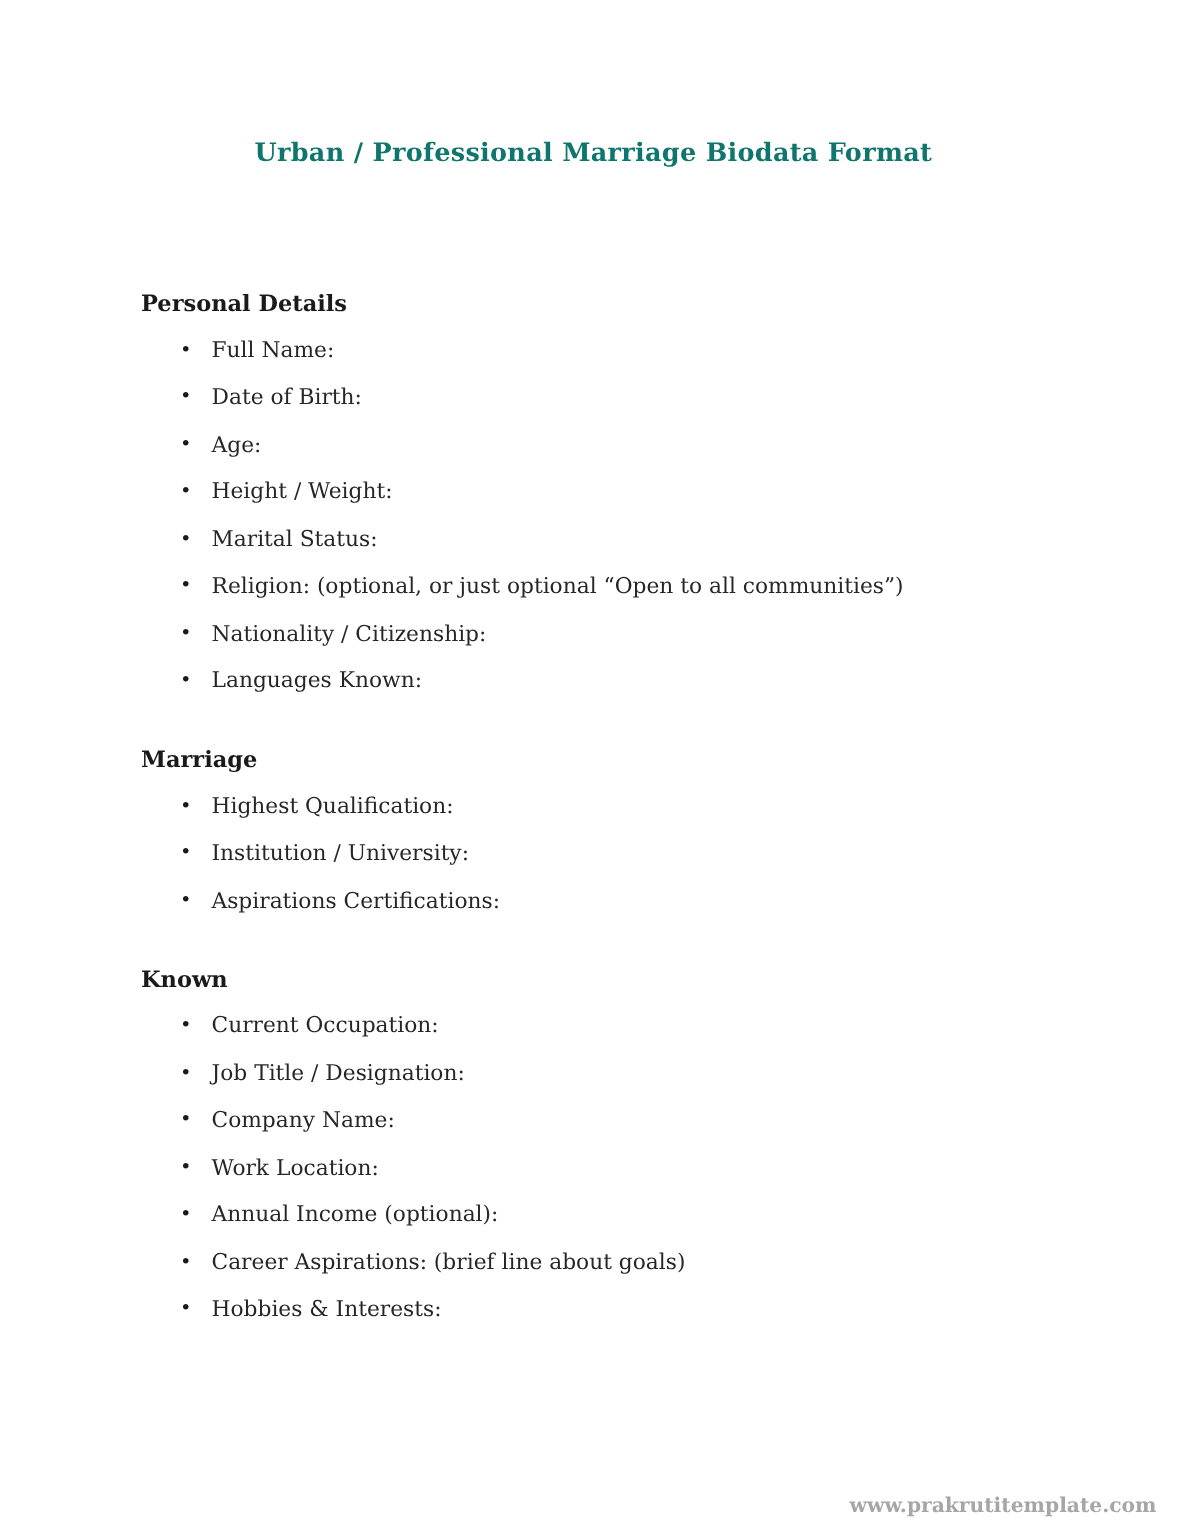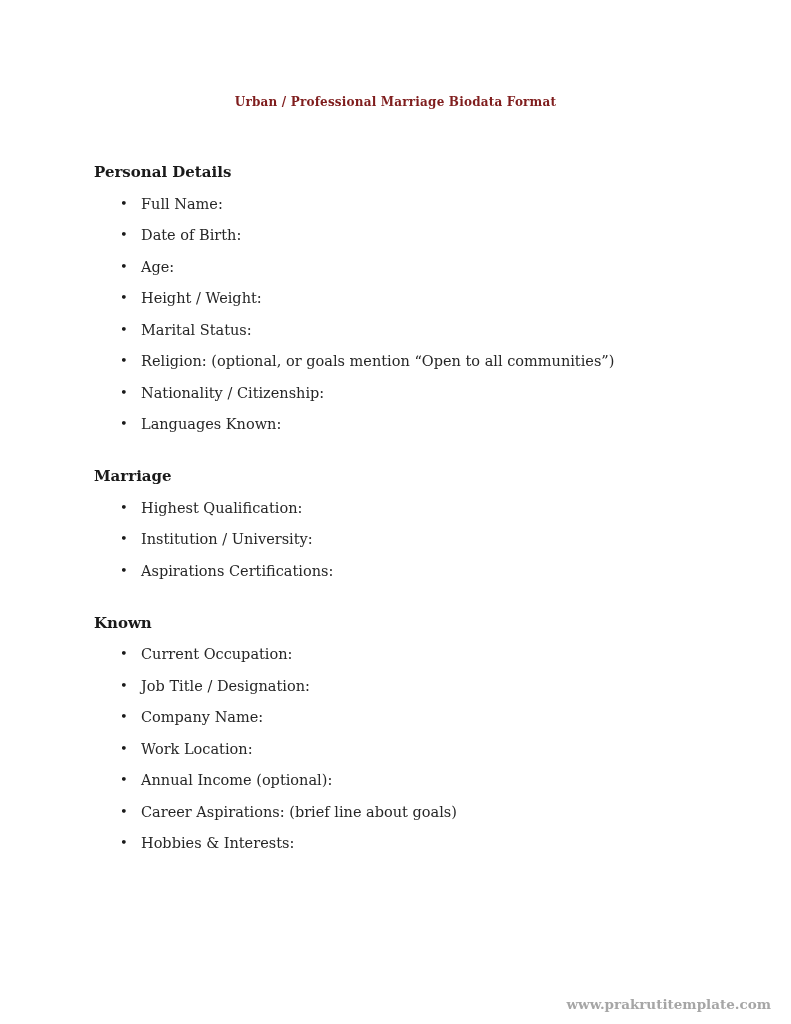--- a/index.html
+++ b/index.html
@@ -14,39 +14,39 @@
     margin: 0 auto;
     background: #ffffff;
     font-family: "DejaVu Serif", "Liberation Serif", serif;
     color: #222222;
     overflow: hidden;
     box-sizing: border-box;
     padding: 0 94px;
   }
   .doc-title {
     margin: 90px 0 0 0;
-    font-size: 12px;
+    font-size: 17px;
     line-height: 24px;
     font-weight: bold;
     text-align: center;
-    color: #7f1d1d;
+    color: #0f766e;
     letter-spacing: 0.2px;
   }
   .sections {
     display: block;
   }
   .sec-heading {
     margin: 32px 0 0 0;
     font-size: 15px;
     line-height: 20px;
     font-weight: bold;
     color: #1a1a1a;
   }
   .sections > .sec-heading:first-child {
-    margin-top: 48px;
+    margin-top: 78px;
   }
   .bullet-list {
     list-style: none;
     margin: 0;
     padding: 0;
   }
   .bullet-item {
     position: relative;
     margin-top: 11.5px;
     padding-left: 47px;
@@ -79,21 +79,21 @@
   <h1 class="doc-title">Urban / Professional Marriage Biodata Format</h1>
 
   <div class="sections" id="sections">
       <h2 class="sec-heading">Personal Details</h2>
       <ul class="bullet-list">
         <li class="bullet-item"><span class="bullet-dot">•</span><span>Full Name:</span></li>
         <li class="bullet-item"><span class="bullet-dot">•</span><span>Date of Birth:</span></li>
         <li class="bullet-item"><span class="bullet-dot">•</span><span>Age:</span></li>
         <li class="bullet-item"><span class="bullet-dot">•</span><span>Height / Weight:</span></li>
         <li class="bullet-item"><span class="bullet-dot">•</span><span>Marital Status:</span></li>
-        <li class="bullet-item"><span class="bullet-dot">•</span><span>Religion: (optional, or goals mention “Open to all communities”)</span></li>
+        <li class="bullet-item"><span class="bullet-dot">•</span><span>Religion: (optional, or just optional “Open to all communities”)</span></li>
         <li class="bullet-item"><span class="bullet-dot">•</span><span>Nationality / Citizenship:</span></li>
         <li class="bullet-item"><span class="bullet-dot">•</span><span>Languages Known:</span></li>
       </ul>
       <h2 class="sec-heading">Marriage</h2>
       <ul class="bullet-list">
         <li class="bullet-item"><span class="bullet-dot">•</span><span>Highest Qualification:</span></li>
         <li class="bullet-item"><span class="bullet-dot">•</span><span>Institution / University:</span></li>
         <li class="bullet-item"><span class="bullet-dot">•</span><span>Aspirations Certifications:</span></li>
       </ul>
       <h2 class="sec-heading">Known</h2>

